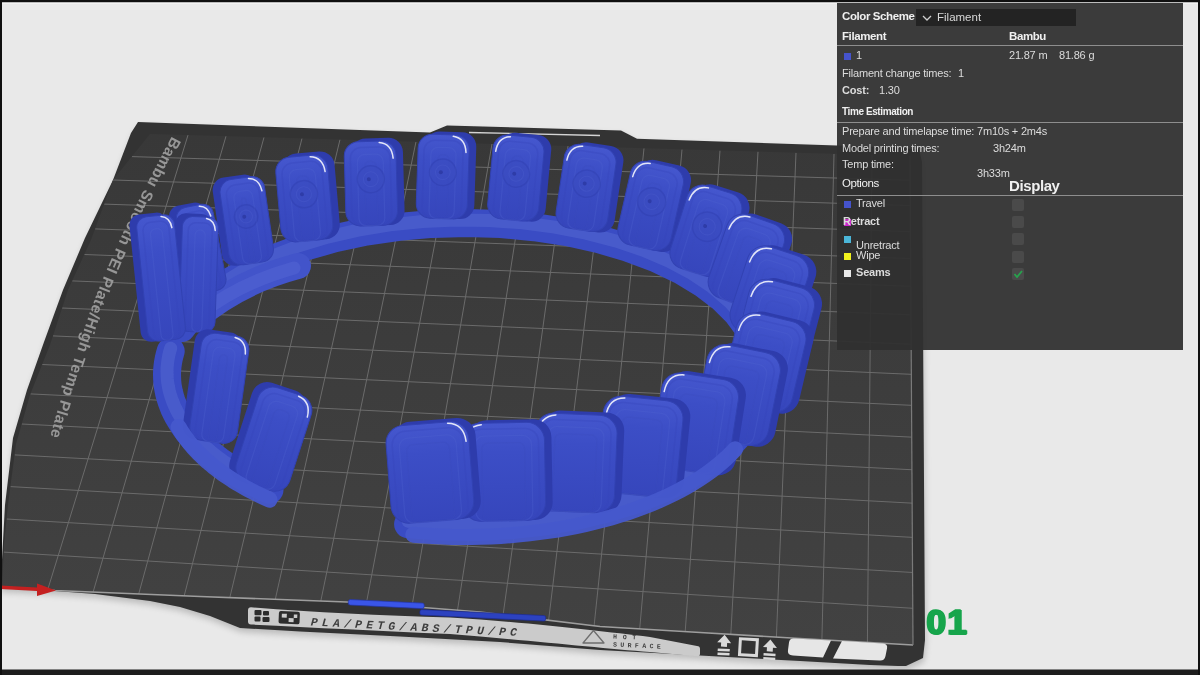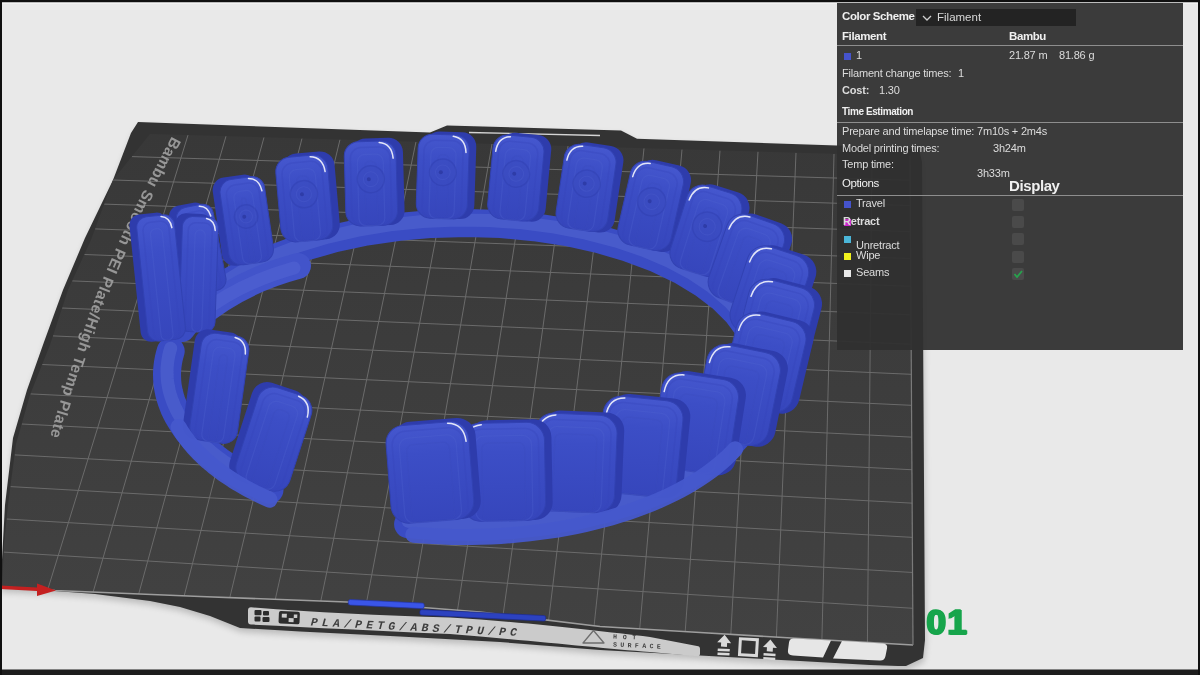--- a/index.html
+++ b/index.html
@@ -362,18 +362,18 @@
       <div style="position:absolute;left:6.5px;top:216.0px;width:7px;height:7px;background:#cc29cc"></div>
       <div style="position:absolute;left:6px;top:212.0px;font-weight:700;font-size:11px;letter-spacing:-0.2px;color:#dcdcdc;white-space:nowrap">Retract</div>
       <div style="position:absolute;left:174.5px;top:213.5px;width:12px;height:12px;background:#4a4a4a;border-radius:2px;line-height:0"></div>
       <div style="position:absolute;left:6.5px;top:233.3px;width:7px;height:7px;background:#4bb6d8"></div>
       <div style="position:absolute;left:19px;top:236px;font-weight:400;font-size:11px;letter-spacing:-0.2px;color:#dcdcdc;white-space:nowrap">Unretract</div>
       <div style="position:absolute;left:174.5px;top:230.8px;width:12px;height:12px;background:#4a4a4a;border-radius:2px;line-height:0"></div>
       <div style="position:absolute;left:6.5px;top:250.6px;width:7px;height:7px;background:#f2f21e"></div>
       <div style="position:absolute;left:19px;top:246.6px;font-weight:400;font-size:11px;letter-spacing:-0.2px;color:#dcdcdc;white-space:nowrap">Wipe</div>
       <div style="position:absolute;left:174.5px;top:248.1px;width:12px;height:12px;background:#4a4a4a;border-radius:2px;line-height:0"></div>
       <div style="position:absolute;left:6.5px;top:267.9px;width:7px;height:7px;background:#e8e8e8"></div>
-      <div style="position:absolute;left:19px;top:263.9px;font-weight:400;font-size:11px;letter-spacing:-0.2px;color:#dcdcdc;white-space:nowrap">Seams</div>
+      <div style="position:absolute;left:19px;top:263.9px;font-weight:700;font-size:11px;letter-spacing:-0.2px;color:#dcdcdc;white-space:nowrap">Seams</div>
       <div style="position:absolute;left:174.5px;top:265.4px;width:12px;height:12px;background:#4a4a4a;border-radius:2px;line-height:0"><svg width="12" height="12">
           <path d="M 2.5,6 L 5,9 L 10,3" stroke="#27a24d" stroke-width="1.8" fill="none"></path>
         </svg></div>
     </div>
     <div style="position:absolute;left:927px;top:602px;font-family:'Liberation Sans',sans-serif;font-size:35px;font-weight:700;color:#17a54c;letter-spacing:1.5px;text-shadow:0.8px 0 0 #17a54c,-0.8px 0 0 #17a54c,0 0.8px 0 #17a54c">01</div>
   </div>
 </body></html>

